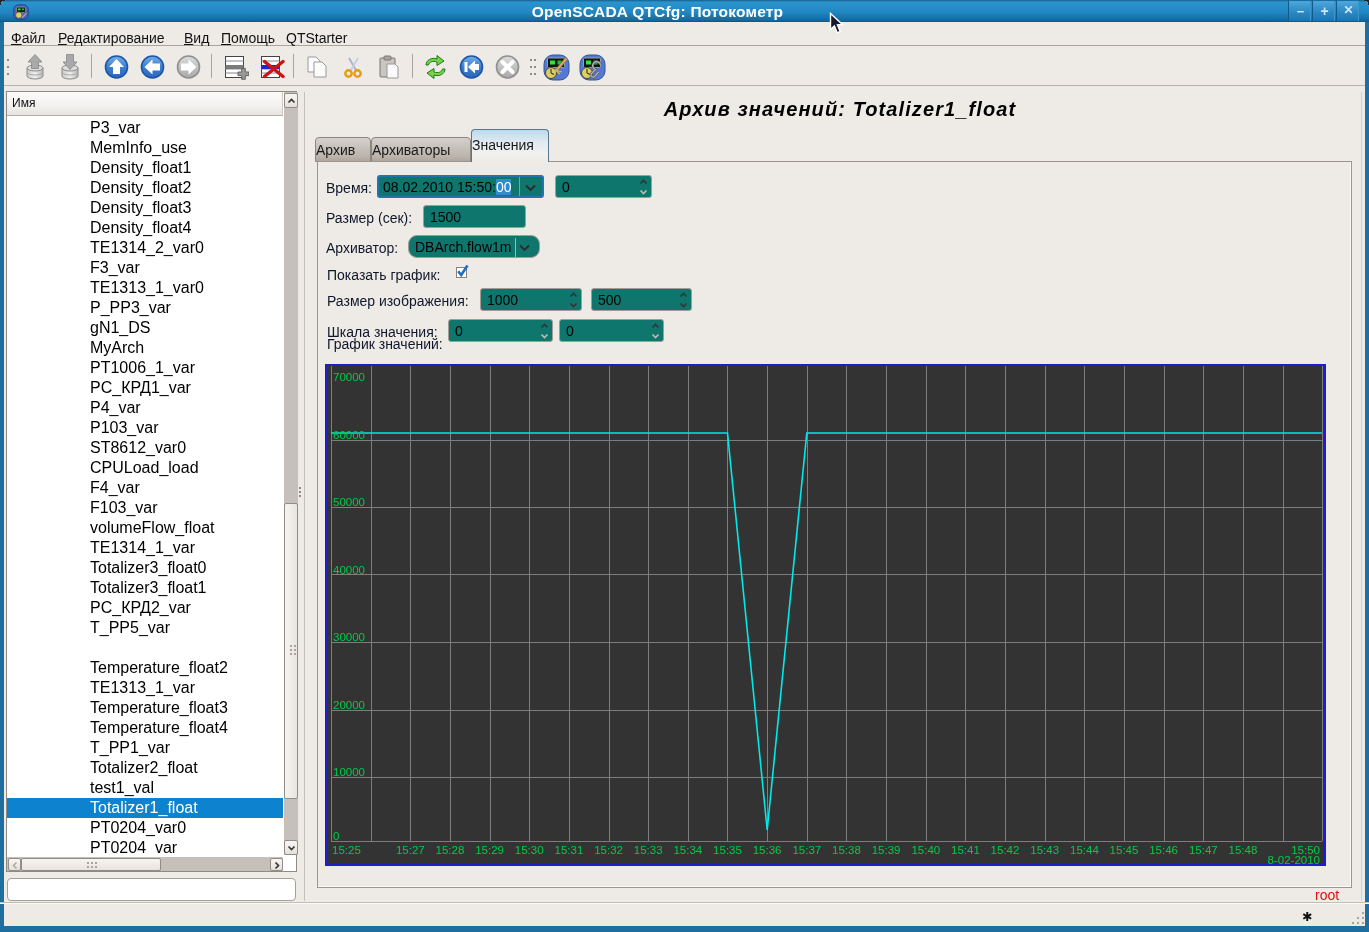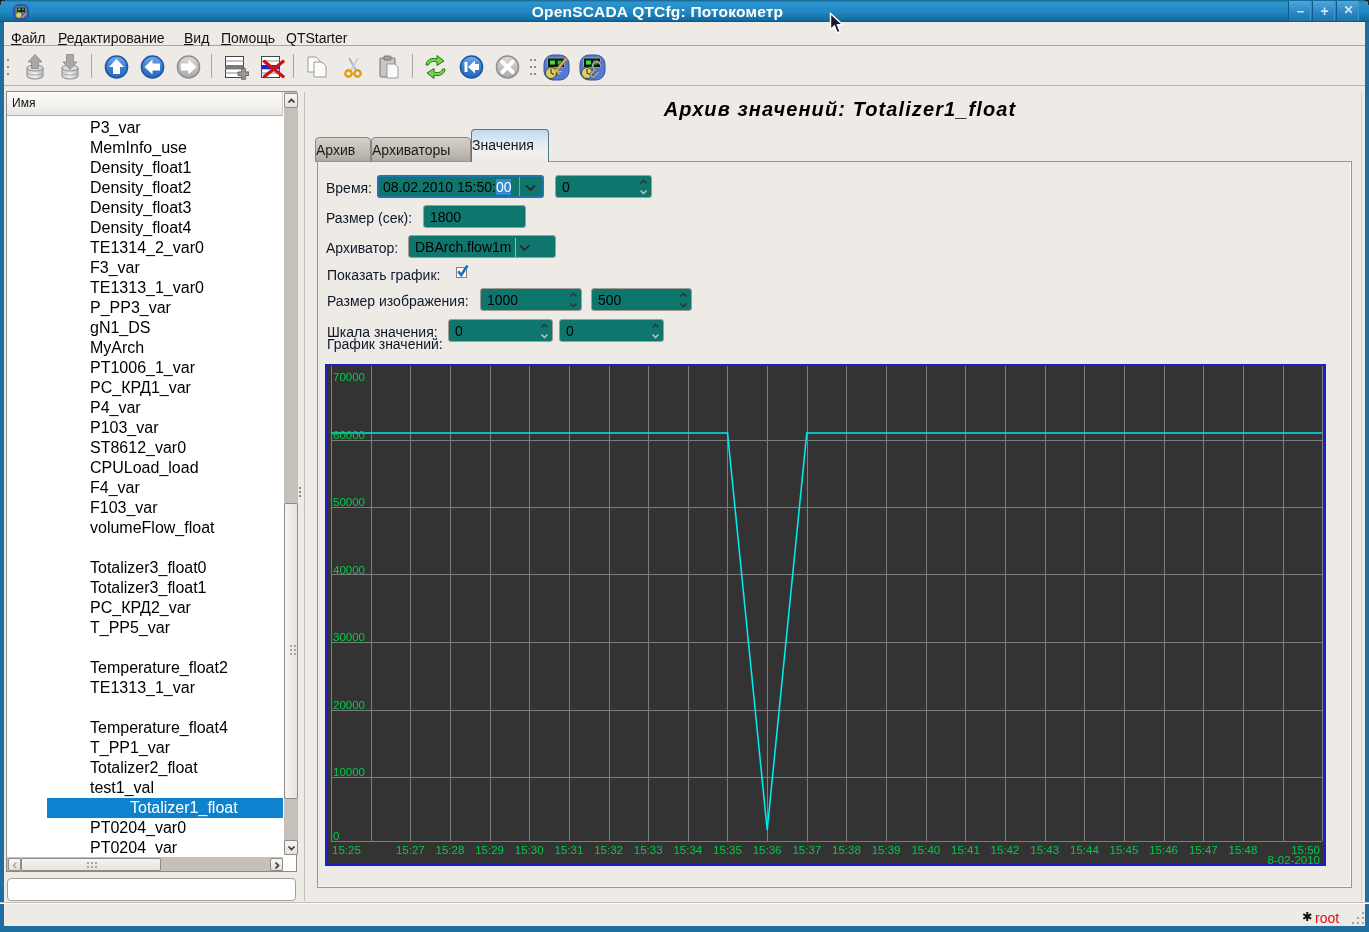--- a/index.html
+++ b/index.html
@@ -230,31 +230,33 @@
 <div class="ti" style="top:221.6px;">MyArch</div>
 <div class="ti" style="top:241.6px;">PT1006_1_var</div>
 <div class="ti" style="top:261.6px;">PC_КРД1_var</div>
 <div class="ti" style="top:281.6px;">P4_var</div>
 <div class="ti" style="top:301.6px;">P103_var</div>
 <div class="ti" style="top:321.6px;">ST8612_var0</div>
 <div class="ti" style="top:341.6px;">CPULoad_load</div>
 <div class="ti" style="top:361.6px;">F4_var</div>
 <div class="ti" style="top:381.6px;">F103_var</div>
 <div class="ti" style="top:401.6px;">volumeFlow_float</div>
+<div class="ti" style="top:421.6px;">TE1314_1_var</div>
 <div class="ti" style="top:441.6px;">Totalizer3_float0</div>
 <div class="ti" style="top:461.6px;">Totalizer3_float1</div>
 <div class="ti" style="top:481.6px;">PC_КРД2_var</div>
 <div class="ti" style="top:501.6px;">T_PP5_var</div>
 <div class="ti" style="top:541.6px;">Temperature_float2</div>
 <div class="ti" style="top:561.6px;">TE1313_1_var</div>
+<div class="ti" style="top:581.6px;">Temperature_float3</div>
 <div class="ti" style="top:601.6px;">Temperature_float4</div>
 <div class="ti" style="top:621.6px;">T_PP1_var</div>
 <div class="ti" style="top:641.6px;">Totalizer2_float</div>
 <div class="ti" style="top:661.6px;">test1_val</div>
-<div class="ti sel" style="top:681.6px;margin-left:40px;">Totalizer1_float</div>
+<div class="ti sel" style="top:681.6px;">Totalizer1_float</div>
 <div class="ti" style="top:701.6px;">PT0204_var0</div>
 <div class="ti" style="top:721.6px;">PT0204_var</div>
 </div>
 <div id="vsb"></div>
 <div class="sbtn" style="left:277px;top:1px;width:14px;height:15px;">
         <svg class="abs" style="left:1.0px;top:1.5px" width="10" height="10" viewBox="0 0 10 10">
           <polyline points="2.5,6.5 5.5,3.5 8.5,6.5" fill="none" stroke="#333" stroke-width="1.6"></polyline>
         </svg>
       </div>
 <div class="sbtn" style="left:277px;top:748px;width:14px;height:15px;">
@@ -293,21 +295,21 @@
     <div id="bborder"></div>
 <div id="splitline"></div>
     <div id="panrt"></div>
 <div class="dot" style="left:299px;top:487px;"></div>
     <div class="dot" style="left:299px;top:491px;"></div>
     <div class="dot" style="left:299px;top:495px;"></div>
 <div id="inpbox"></div>
 <div id="statusline"></div>
     <div id="statusline2"></div>
 <div class="abs" style="left:1302px;top:909px;font-size:12.5px;color:#111;">✱</div>
-<div class="abs" style="left:1315px;top:910px;font-size:14px;color:#dd0f0f;">root</div>
+<div class="abs" style="left:1315px;top:887px;font-size:14px;color:#dd0f0f;">root</div>
 <div class="gdot" style="left:1362px;top:922px;"></div>
     <div class="gdot" style="left:1362px;top:917px;"></div>
     <div class="gdot" style="left:1357px;top:922px;"></div>
     <div class="gdot" style="left:1362px;top:912px;"></div>
     <div class="gdot" style="left:1357px;top:917px;"></div>
     <div class="gdot" style="left:1352px;top:922px;"></div>
     <div id="title2">Архив значений: Totalizer1_float</div>
 <div class="tab tabi" style="left:315px;width:56px;">Архив</div>
 <div class="tab tabi" style="left:371px;width:100px;">Архиваторы</div>
 <div id="pane"></div>
@@ -330,23 +332,23 @@
 <div class="inp" style="left:555px;top:175px;width:97px;height:23px;">
       <span class="v">0</span>
     </div>
     <svg class="abs" style="left:638px;top:177px" width="10" height="10" viewBox="0 0 10 10">
       <polyline points="2.5,6.5 5.5,3.5 8.5,6.5" fill="none" stroke="#333" stroke-width="1.6"></polyline>
     </svg>
     <svg class="abs" style="left:638px;top:187px" width="10" height="10" viewBox="0 0 10 10">
       <polyline points="2.5,3.5 5.5,6.5 8.5,3.5" fill="none" stroke="#c0bbb4" stroke-width="1.6"></polyline>
     </svg>
 <div class="inp" style="left:423px;top:205px;width:103px;height:23px;">
-      <span class="v">1800</span>
-    </div>
-<div class="inp" style="left:408px;top:235px;width:148px;height:23px;">
+      <span class="v">1500</span>
+    </div>
+<div class="inp" style="left:408px;top:235px;width:132px;height:23px;border-radius:9px;">
 <span class="v">DBArch.flow1m</span>
 <div style="position:absolute;left:106px;top:2px;width:1px;height:19px;background:#b5afa8;"></div>
     </div>
 <svg class="abs" style="left:518px;top:241px" width="13" height="13" viewBox="0 0 13 13">
       <polyline points="2,4.5 6.5,9 11,4.5" fill="none" stroke="#2a2a2a" stroke-width="1.8"></polyline>
     </svg>
 <div class="abs" style="left:456px;top:267px;width:11px;height:11px;background:#fff;
 border:1.5px solid #8a8078;"></div>
 <svg class="abs" style="left:455px;top:263px" width="16" height="16" viewBox="0 0 16 16">
 <path d="M3.2 8.2 L6.2 12 L12.5 2.5" fill="none" stroke="#1f6fc4" stroke-width="2.6"></path>

